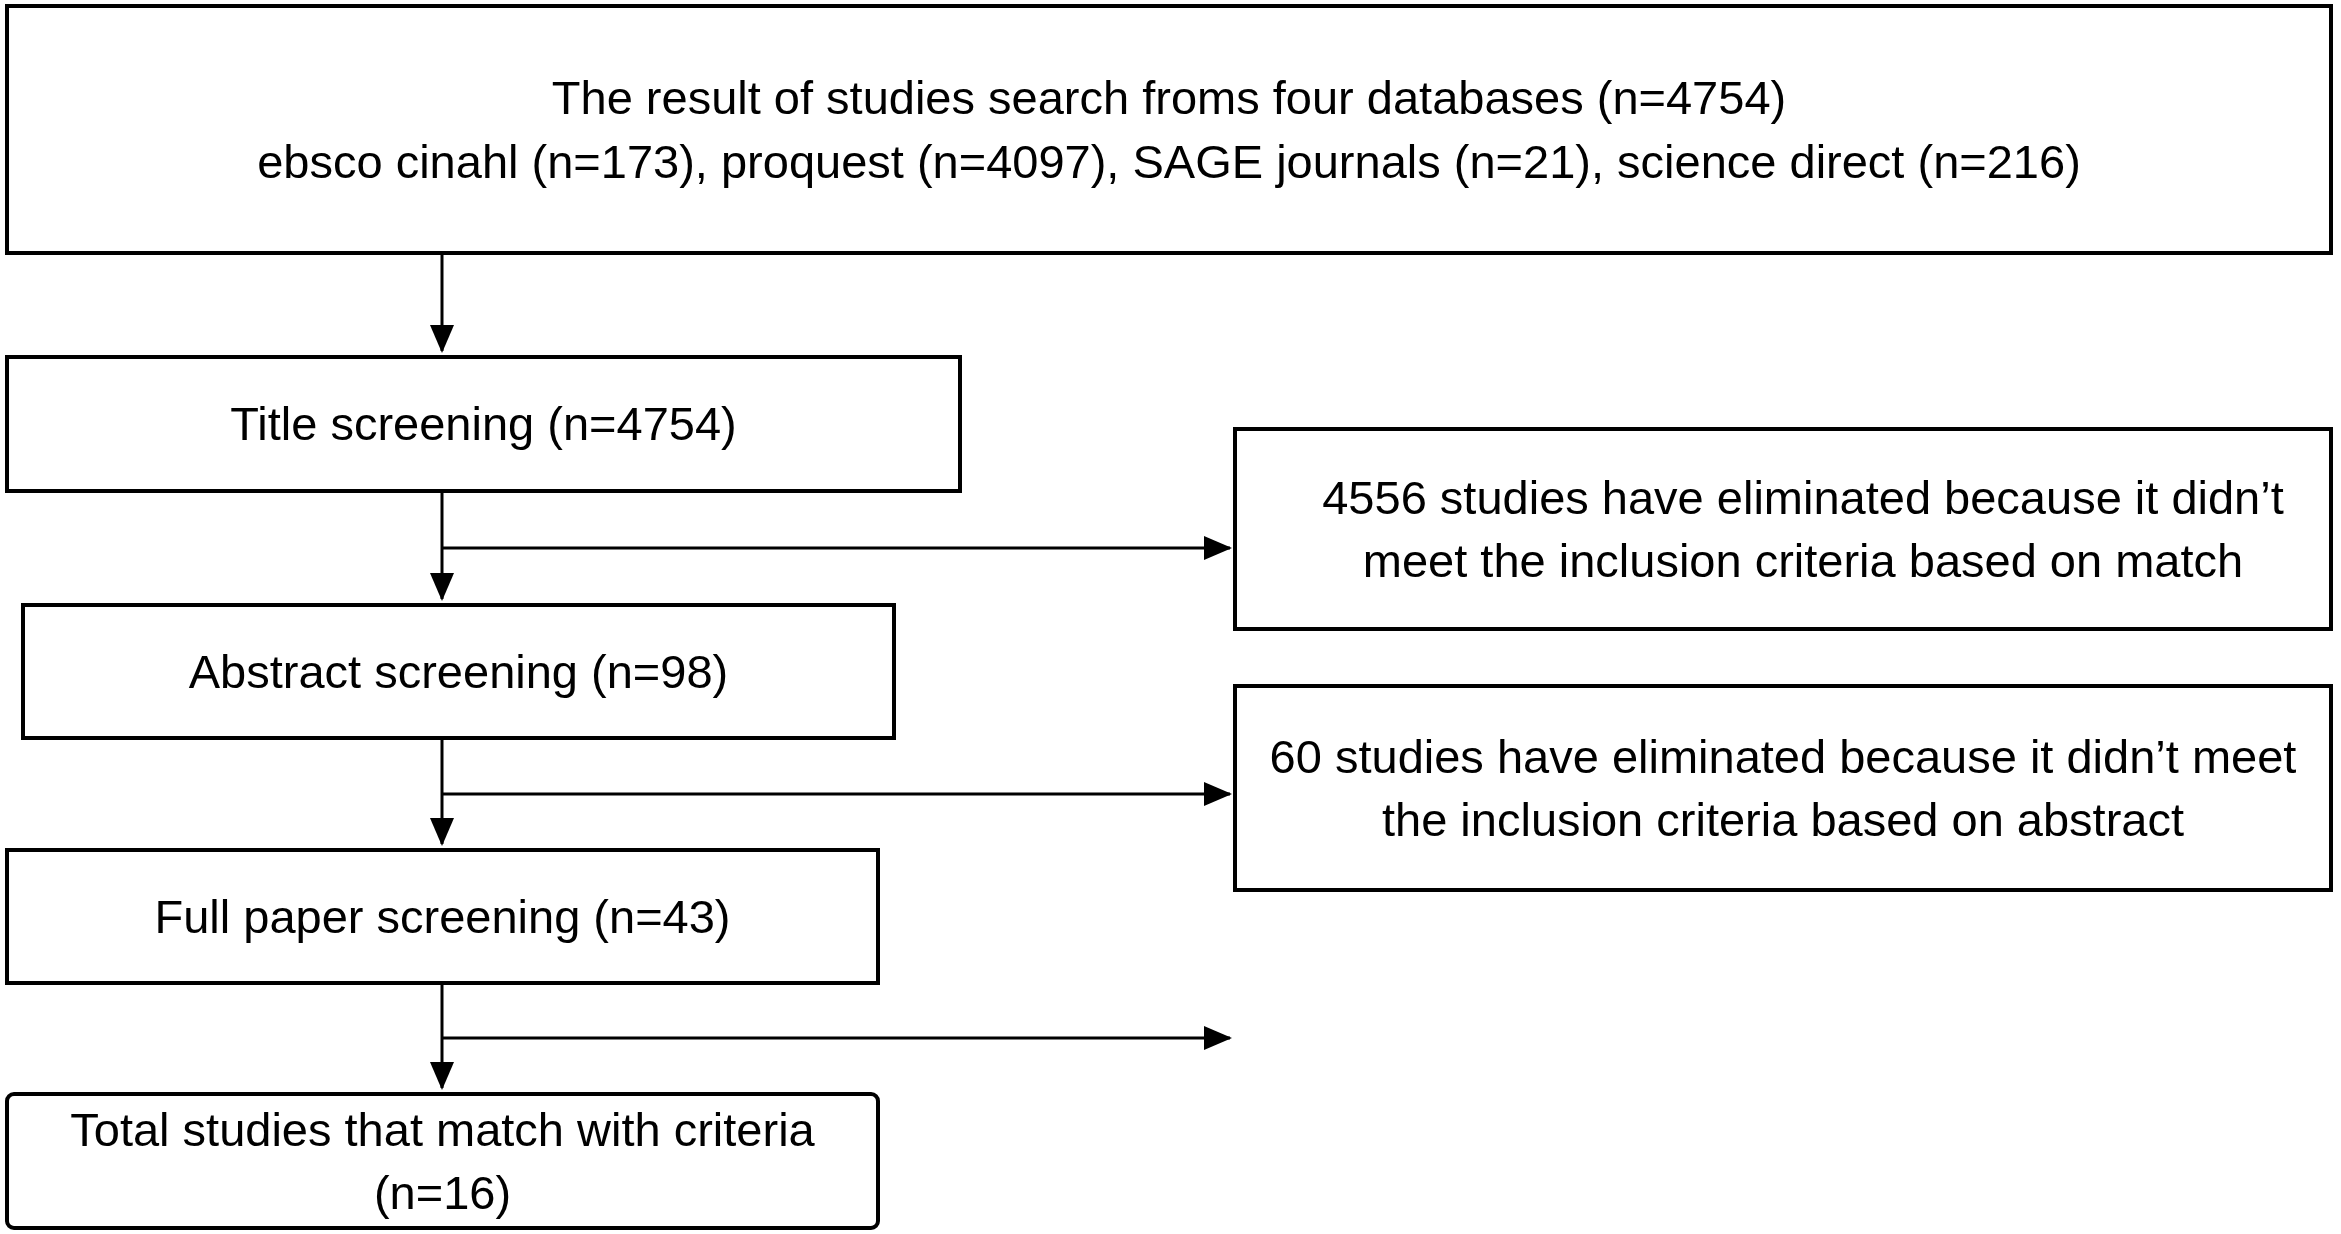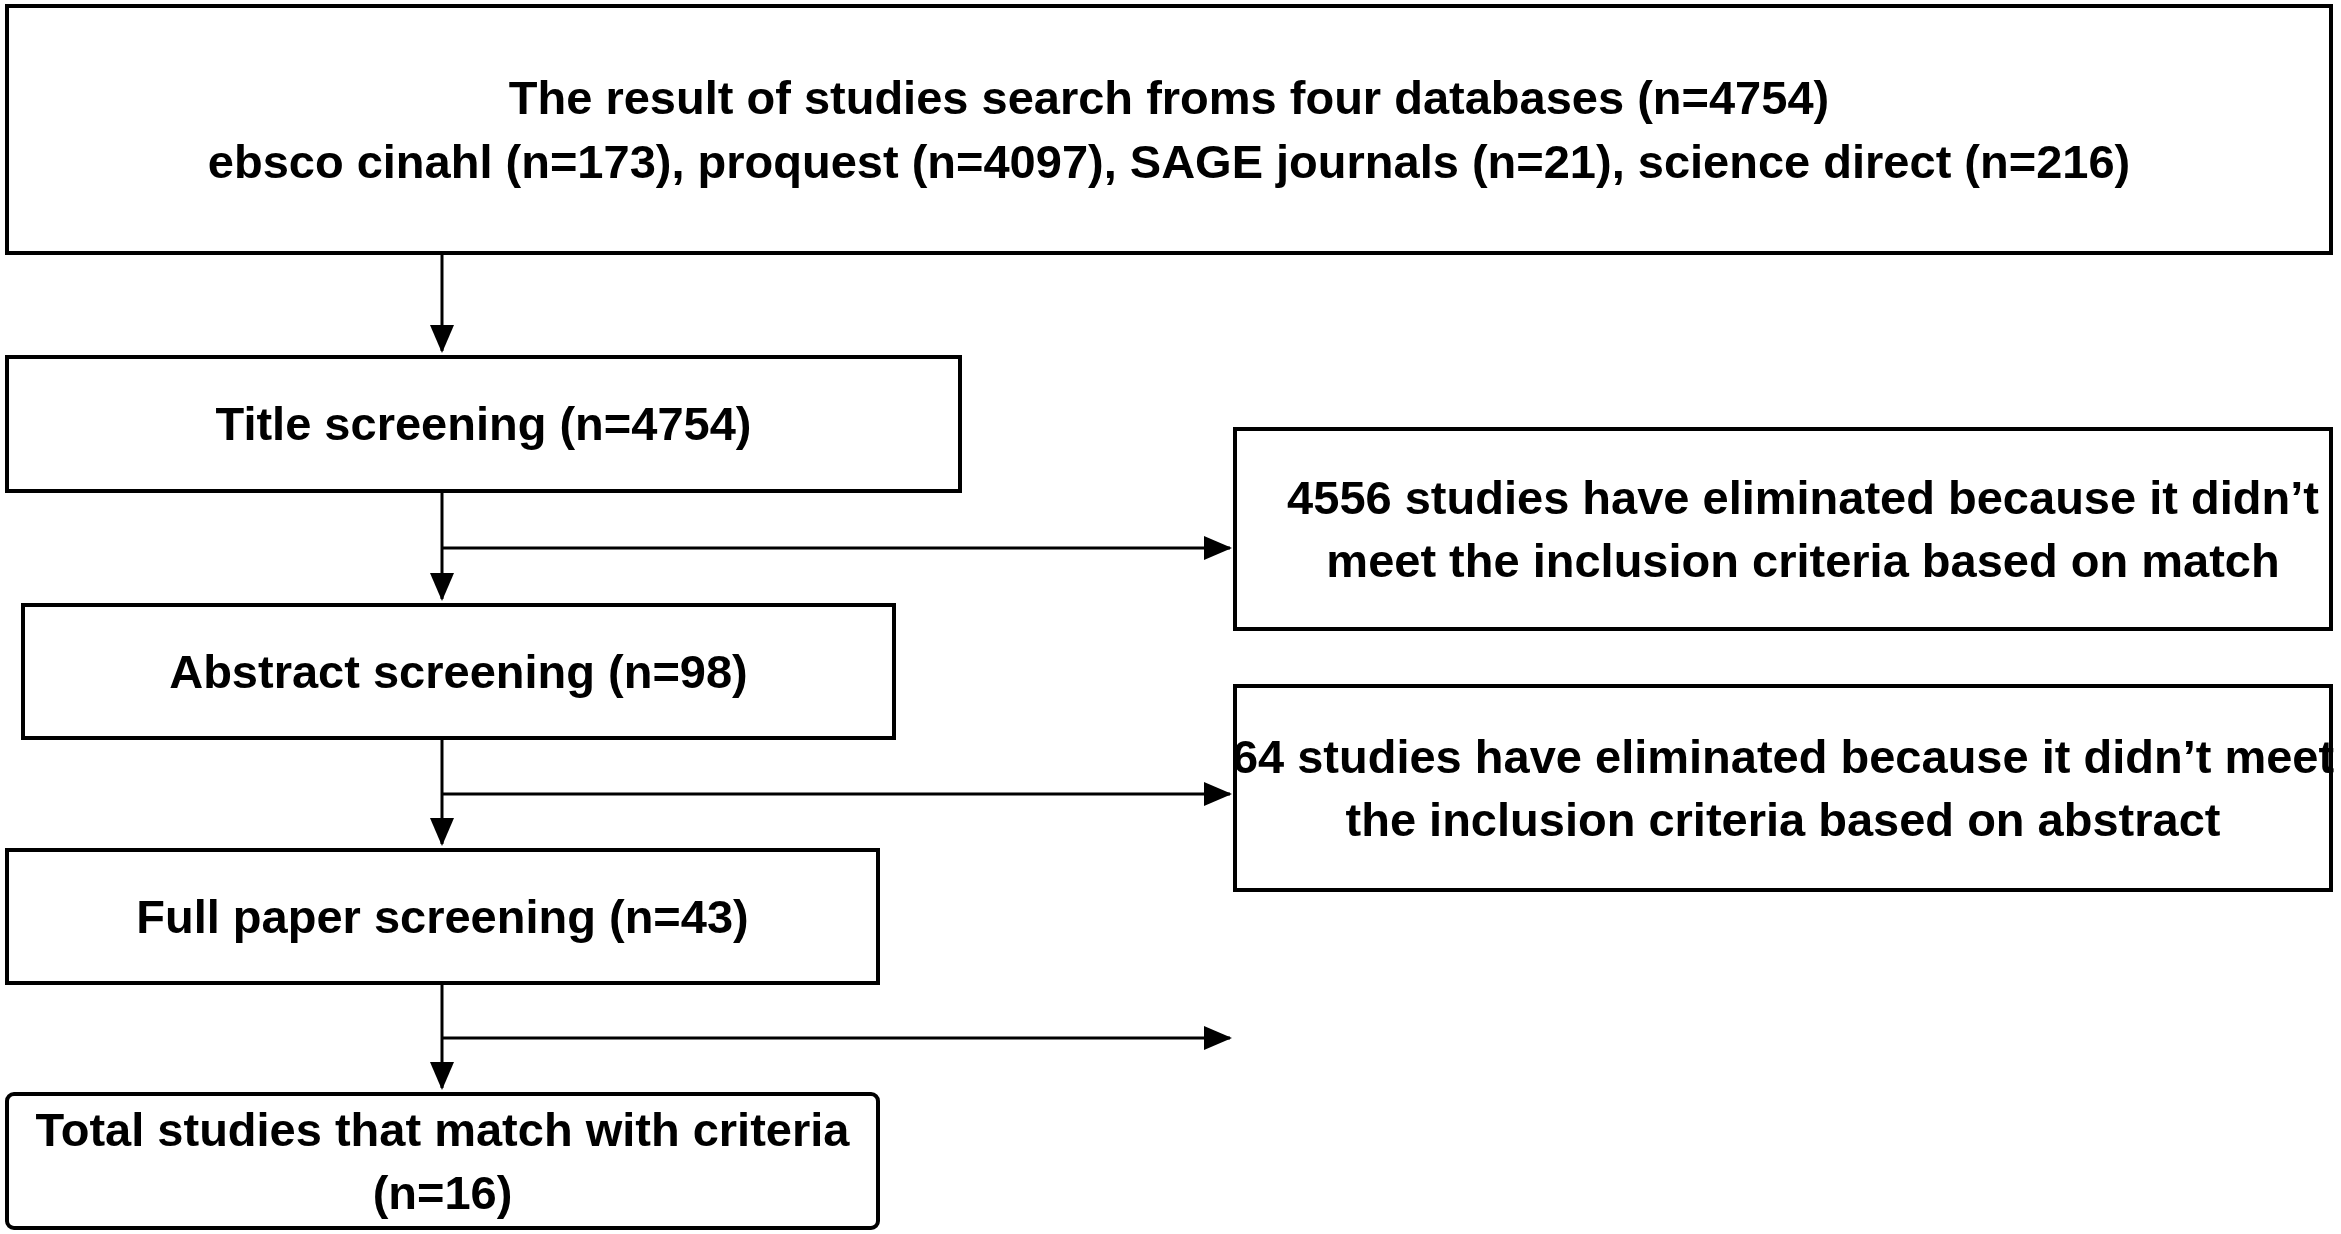--- a/index.html
+++ b/index.html
@@ -35,21 +35,21 @@
     border: 4px solid #000000;
     background: #ffffff;
     display: flex;
     flex-direction: column;
     align-items: center;
     justify-content: center;
     text-align: center;
     font-size: 47px;
     line-height: 1.35;
   }
-  .box .line { display: block; white-space: nowrap; font-weight: bold; }
+  .box .line { display: block; white-space: nowrap; }
   .box-top { left: 5px;    top: 4px;    width: 2328px; height: 251px; }
   .box-l1  { left: 5px;    top: 355px;  width: 957px;  height: 138px; }
   .box-l2  { left: 5px;    top: 603px;  width: 875px;  height: 137px; margin-left: 16px; }
   .box-l3  { left: 5px;    top: 848px;  width: 875px;  height: 137px; }
   .box-l4  { left: 5px;    top: 1092px; width: 875px;  height: 138px; border-radius: 9px; }
   .box-r1  { left: 1233px; top: 427px;  width: 1100px; height: 204px; padding-left: 40px; }
   .box-r2  { left: 1233px; top: 684px;  width: 1100px; height: 208px; }
   .box-r3  { left: 1233px; top: 961px;  width: 1100px; height: 208px; }
 </style>
 </head>
@@ -93,18 +93,18 @@
     <span class="line">Total studies that match with criteria</span>
     <span class="line">(n=16)</span>
   </div>
 
   <div class="box box-r1">
     <span class="line">4556 studies have eliminated because it didn’t</span>
     <span class="line">meet the inclusion criteria based on match</span>
   </div>
 
   <div class="box box-r2">
-    <span class="line">64 studies have eliminated because it didn’t meet</span>
+    <span class="line">60 studies have eliminated because it didn’t meet</span>
     <span class="line">the inclusion criteria based on abstract</span>
   </div>
 
 
 </div>
 
 </body></html>

